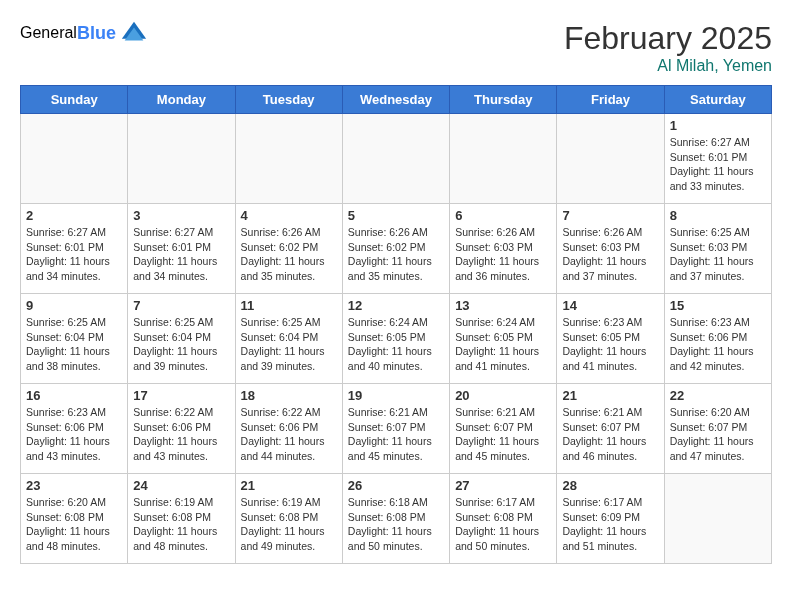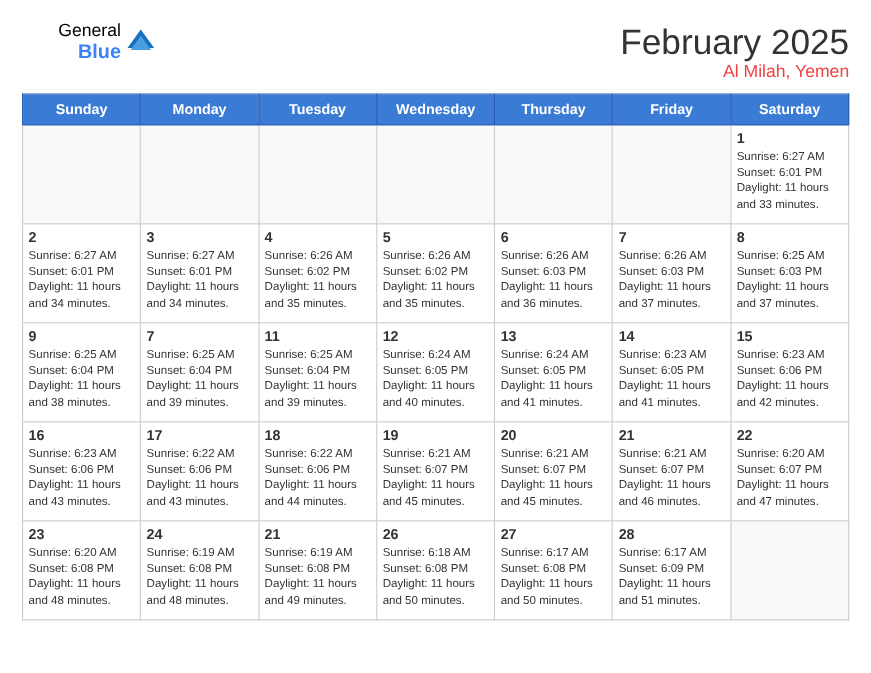--- a/index.html
+++ b/index.html
@@ -15,23 +15,22 @@
       justify-content: space-between;
       align-items: flex-start;
       margin-bottom: 10px;
     }
     .logo {
       display: flex;
       align-items: center;
     }
     .logo-text {
       display: flex;
-      flex-direction: column;
+      flex-direction: row;
       line-height: 1.1;
-      margin-left: 33px;
     }
     .logo-blue {
       font-size: 18px;
       font-weight: bold;
       color: #3b82f6;
       text-align: right;
     }
     .logo-icon {
       width: 28px;
       height: 28px;
@@ -40,21 +39,21 @@
     .title-block {
       text-align: right;
     }
     .month-year {
       font-size: 32px;
       color: #333;
       font-weight: normal;
     }
     .location {
       font-size: 16px;
-      color: #ef4444;
+      color: #0f766e;
     }
     .calendar {
       width: 100%;
       border-collapse: collapse;
       border: 1px solid #ccc;
     }
     .calendar th {
       background: #3a7bd5;
       color: #fff;
       font-size: 13px;

